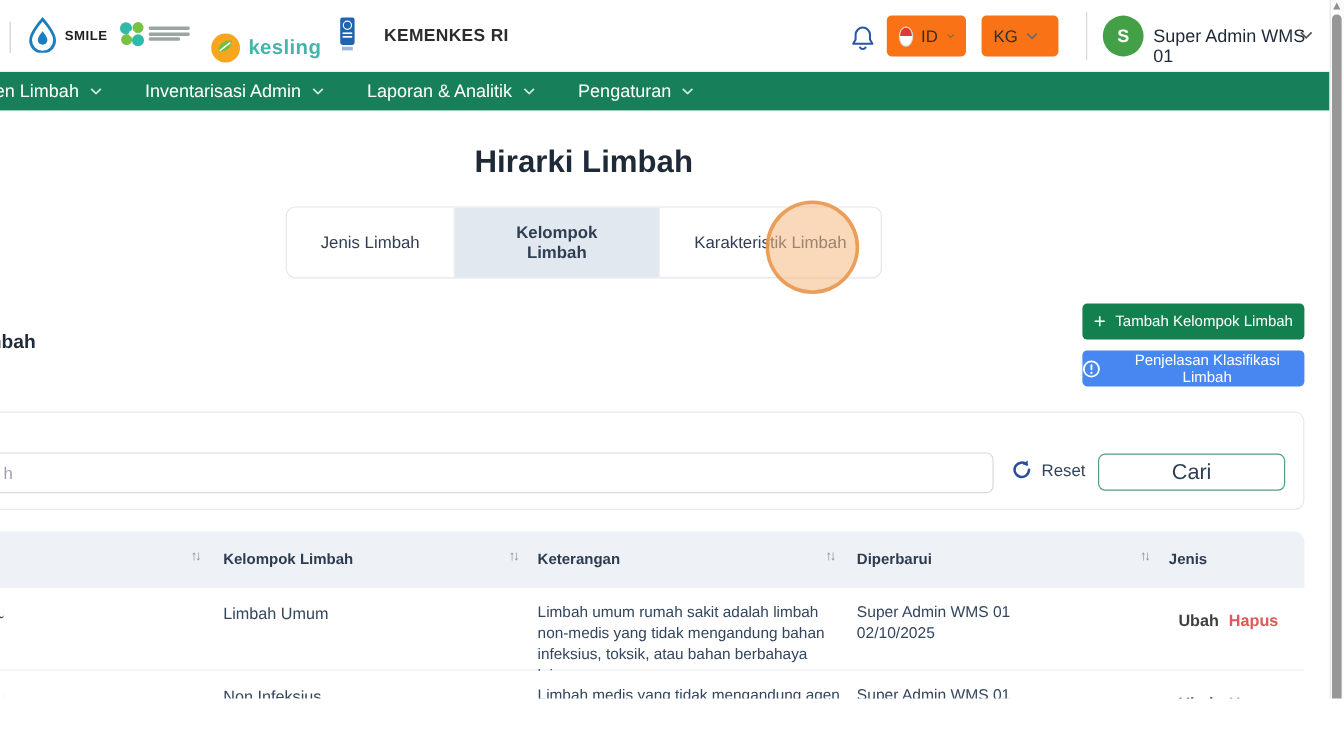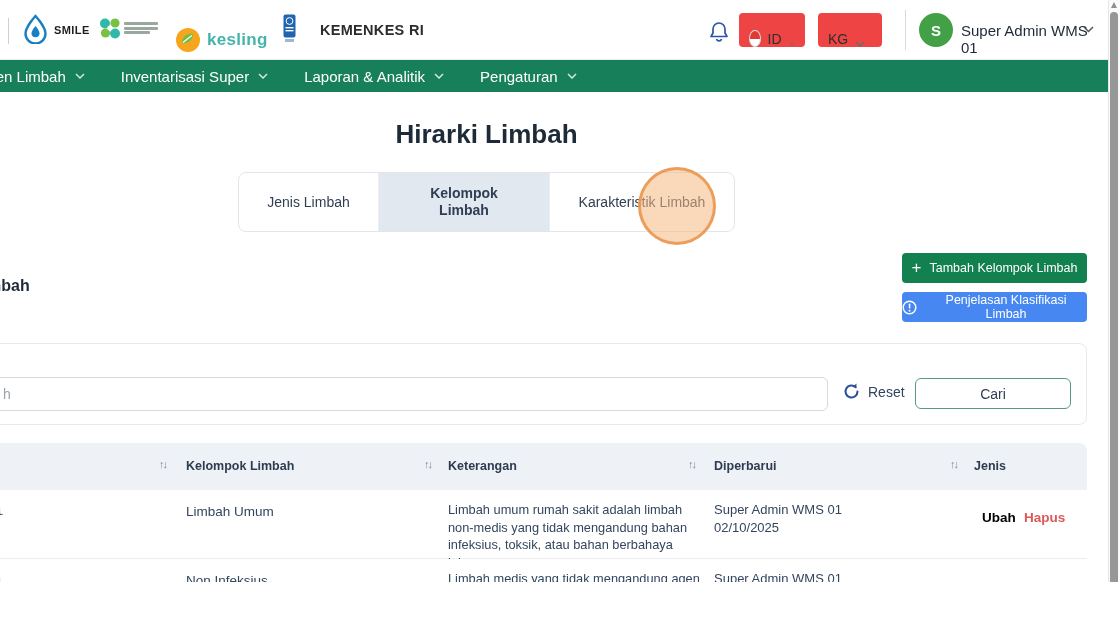--- a/index.html
+++ b/index.html
@@ -18,22 +18,22 @@
   .logo-undp { left:283px; }
   .logo-tag { margin-left:5px; }
   .logo-tag .t1 { font-size:11px; font-weight:700; color:#1f1f1f; letter-spacing:.4px; }
   .tagline { width:58px; height:3px; background:#c9c9c9; margin-top:2px; border-radius:1px; }
   .tagline.s { width:44px; }
   .mini-lines div { width:34px; height:3px; background:#9aa79e; margin:1.5px 0; border-radius:1px; }
   .kesling-word { font-size:17px; font-weight:700; color:#45b4ab; letter-spacing:.3px; }
   .app-title { position:absolute; left:320px; top:22px; font-size:14.5px; font-weight:700; color:#2c2c2c; letter-spacing:.3px; }
 
   .bell { position:absolute; left:709px; top:21px; width:20px; height:22px; cursor:pointer; }
-  .chip { position:absolute; top:13px; height:34px; background:#ef4444; border-radius:4px;
-          display:flex; align-items:flex-end; padding:0 10px; gap:7px; cursor:pointer; }
+  .chip { position:absolute; top:13px; height:34px; background:#f97316; border-radius:4px;
+          display:flex; align-items:center; padding:0 10px; gap:7px; cursor:pointer; }
   .chip-id { left:739px; width:66px; }
   .chip-kg { left:818px; width:64px; }
   .chip span.lbl { font-size:14px; color:#2f2f2f; }
   .flag { width:17px; height:17px; border-radius:50%; border:1px solid #d8d8d8; overflow:hidden; position:relative; background:#fff; }
   .flag::before { content:""; position:absolute; left:0; top:0; width:100%; height:50%; background:#dd3a33; }
   .vdiv { position:absolute; left:905px; top:10px; width:1px; height:40px; background:#d9d9d9; }
   .avatar { position:absolute; left:919px; top:13px; width:34px; height:34px; border-radius:50%;
             background:#43a047; color:#fff; font-size:15px; font-weight:700;
             display:flex; align-items:center; justify-content:center; cursor:pointer; }
   .user-name { position:absolute; left:961px; top:22px; font-size:15px; color:#1f2937; cursor:pointer; }
@@ -73,34 +73,34 @@
 
   
   .search-card { position:absolute; left:-40px; top:343px; width:1127px; height:82px; background:#fff;
                  border:1px solid #e9e9e9; border-radius:8px; }
   .search-input { position:absolute; left:-40px; top:377px; width:868px; height:34px; background:#fff;
                   border:1px solid #d9d9d9; border-radius:6px; }
   .ph-frag { position:absolute; left:3px; top:386px; font-size:14px; color:#9aa3ad; }
   .reset { position:absolute; left:842px; top:382px; display:flex; align-items:center; gap:7px; cursor:pointer; }
   .reset .lbl { font-size:14px; color:#31445f; }
   .btn-cari { position:absolute; left:915px; top:378px; width:156px; height:31px; background:#fff;
-              border:1px solid #569a85; border-radius:6px; font-size:14px; color:#2f3e52;
+              border:1px solid #569a85; border-radius:6px; font-size:18px; color:#2f3e52;
               font-family:"Liberation Sans",sans-serif; cursor:pointer; }
 
   
   .thead { position:absolute; left:-40px; top:443px; width:1127px; height:47px; background:#eef1f6;
            border-radius:8px 8px 0 0; }
   .th { position:absolute; top:16px; font-size:12.5px; font-weight:700; color:#2e3c50; }
   .sort { position:absolute; top:15px; font-size:11px; color:#828c9a; letter-spacing:-2px; cursor:pointer; }
   .row { position:absolute; left:-40px; width:1127px; height:69px; background:#fff; border-bottom:1px solid #ececec; }
   .row .frag { position:absolute; left:38px; top:13px; width:5px; overflow:hidden; font-size:13.5px; color:#33465e; }
   .cell-kelompok { position:absolute; left:226px; top:14px; font-size:13.5px; color:#33465e; }
   .cell-ket { position:absolute; left:488px; top:11px; width:262px; font-size:12.8px; line-height:17.5px; color:#33465e; }
   .cell-upd { position:absolute; left:754px; top:11px; font-size:13px; line-height:18px; color:#33465e; }
-  .act-ubah { position:absolute; left:1022px; top:20px; font-size:13.5px; font-weight:700; color:#000000; cursor:pointer;text-align:right; }
+  .act-ubah { position:absolute; left:1022px; top:20px; font-size:13.5px; font-weight:700; color:#404040; cursor:pointer;text-align:right; }
   .act-hapus { position:absolute; left:1064px; top:20px; font-size:13.5px; font-weight:700; color:#dd5858; cursor:pointer; }
 
   
   .sb-track { position:absolute; left:1108px; top:0; width:12px; height:625px; background:#fbfbfb;
               border-left:1px solid #e6e6e6; }
   .sb-up { position:absolute; left:1111px; top:2px; width:0; height:0;
            border-left:3.5px solid transparent; border-right:3.5px solid transparent; border-bottom:6px solid #8f8f8f; }
   .sb-thumb { position:absolute; left:1110px; top:12px; width:8px; height:578px; background:#979797; border-radius:4px; cursor:pointer; }
 
   svg { display:block; }
@@ -203,21 +203,21 @@
   </div>
 
   <div class="navbar">
     <div class="nav-item">
       <span>Manajemen Limbah</span>
       <svg width="10" height="6" viewBox="0 0 10 6">
           <path d="M1 1 L5 5 L9 1" fill="none" stroke="#cfe7dd" stroke-width="1.5"></path>
         </svg>
     </div>
     <div class="nav-item">
-      <span>Inventarisasi Super</span>
+      <span>Inventarisasi Admin</span>
       <svg width="10" height="6" viewBox="0 0 10 6">
           <path d="M1 1 L5 5 L9 1" fill="none" stroke="#cfe7dd" stroke-width="1.5"></path>
         </svg>
     </div>
     <div class="nav-item">
       <span>Laporan &amp; Analitik</span>
       <svg width="10" height="6" viewBox="0 0 10 6">
           <path d="M1 1 L5 5 L9 1" fill="none" stroke="#cfe7dd" stroke-width="1.5"></path>
         </svg>
     </div>

